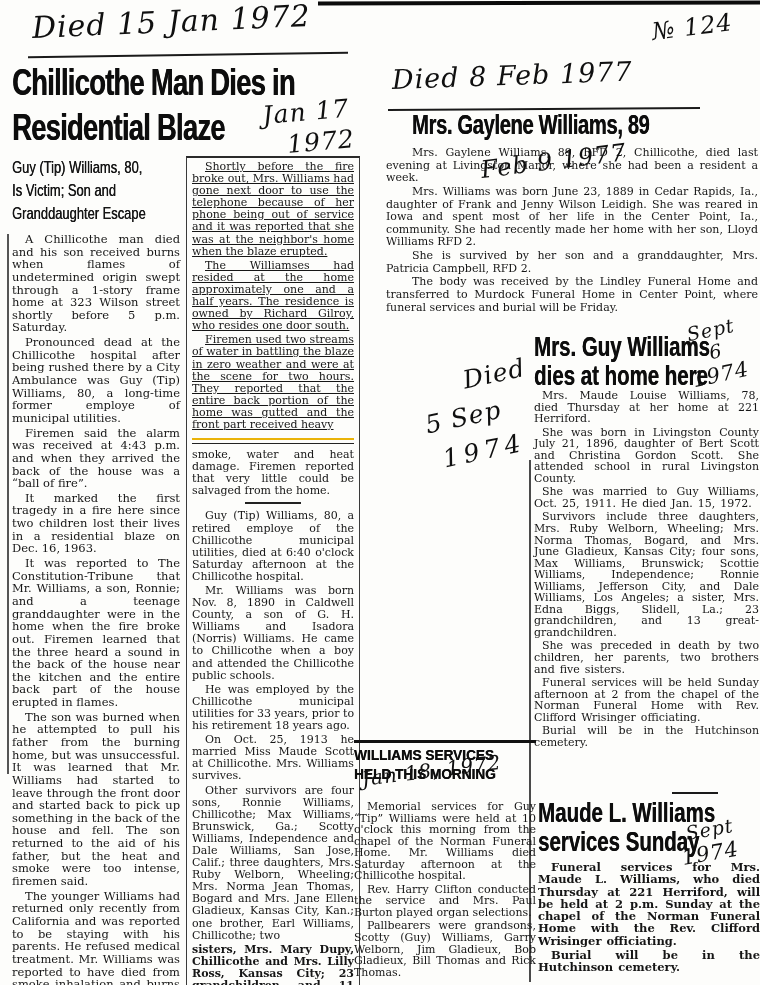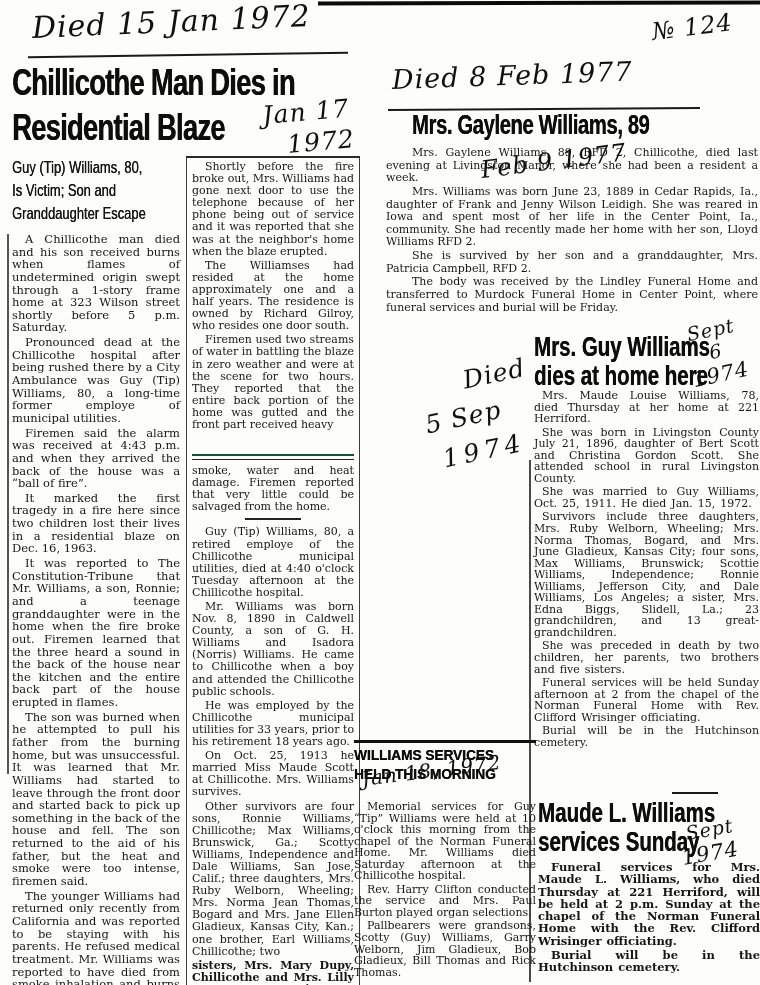--- a/index.html
+++ b/index.html
@@ -37,21 +37,21 @@
   .body-text p.bold{font-weight:bold;}
 
   
   .blaze{position:absolute;left:12px;top:60px;width:352px;}
   .blaze .cols{display:flex;margin-top:6px;}
   .col1{width:168px;margin-right:6px;}
   .col1 .body-text{font-size:11.5px;line-height:1.1;}
   .col2{width:162px;border-left:1.5px solid #3a3a3a;border-right:1.5px solid #3a3a3a;
         border-top:2px solid #2a2a2a;padding:3px 5px 0 5px;}
   .col2 .body-text{font-size:11px;line-height:1.1;}
-  .col2-top{border-bottom:2px solid #14532d;padding-bottom:21px;}
+  .col2-top{border-bottom:2px solid #eab308;padding-bottom:5px;text-decoration:underline;}
   .col2-bottom{border-top:1px solid #222;margin-top:3px;padding-top:5px;}
   .mini-rule{width:56px;height:2px;background:#222;margin:5px auto 6px auto;}
 
   
   .gaylene{position:absolute;left:386px;top:64px;width:372px;}
   .gaylene .body-text{font-size:11px;line-height:1.15;margin-top:6px;}
   .gaylene .body-text p{text-indent:26px;margin-bottom:1px;}
 
   
   .guyobit{position:absolute;left:534px;top:332px;width:225px;}
@@ -120,21 +120,21 @@
             <p>Shortly before the fire broke out, Mrs. Williams had gone next door to use the telephone because of her phone being out of service and it was reported that she was at the neighbor's home when the blaze erupted.</p>
             <p>The Williamses had resided at the home approximately one and a half years. The residence is owned by Richard Gilroy, who resides one door south.</p>
             <p>Firemen used two streams of water in battling the blaze in zero weather and were at the scene for two hours. They reported that the entire back portion of the home was gutted and the front part received heavy</p>
           </div>
         <div class="col2-bottom">
           <div class="body-text">
               <p class="noindent">smoke, water and heat damage. Firemen reported that very little could be salvaged from the home.</p>
             </div>
           <div class="mini-rule"></div>
           <div class="body-text">
-              <p>Guy (Tip) Williams, 80, a retired employe of the Chillicothe municipal utilities, died at 4:40 o'clock Tuesday afternoon at the Chillicothe hospital.</p>
+              <p>Guy (Tip) Williams, 80, a retired employe of the Chillicothe municipal utilities, died at 6:40 o'clock Saturday afternoon at the Chillicothe hospital.</p>
               <p>Mr. Williams was born Nov. 8, 1890 in Caldwell County, a son of G. H. Williams and Isadora (Norris) Williams. He came to Chillicothe when a boy and attended the Chillicothe public schools.</p>
               <p>He was employed by the Chillicothe municipal utilities for 33 years, prior to his retirement 18 years ago.</p>
               <p>On Oct. 25, 1913 he married Miss Maude Scott at Chillicothe. Mrs. Williams survives.</p>
               <p>Other survivors are four sons, Ronnie Williams, Chillicothe; Max Williams, Brunswick, Ga.; Scotty Williams, Independence and Dale Williams, San Jose, Calif.; three daughters, Mrs. Ruby Welborn, Wheeling; Mrs. Norma Jean Thomas, Bogard and Mrs. Jane Ellen Gladieux, Kansas City, Kan.; one brother, Earl Williams, Chillicothe; two</p>
               <p class="bold noindent">sisters, Mrs. Mary Dupy, Chillicothe and Mrs. Lilly Ross, Kansas City; 23 grandchildren and 11 great-grandchildren.</p>
             </div>
         </div>
       </div>
     </div>
   </section>

